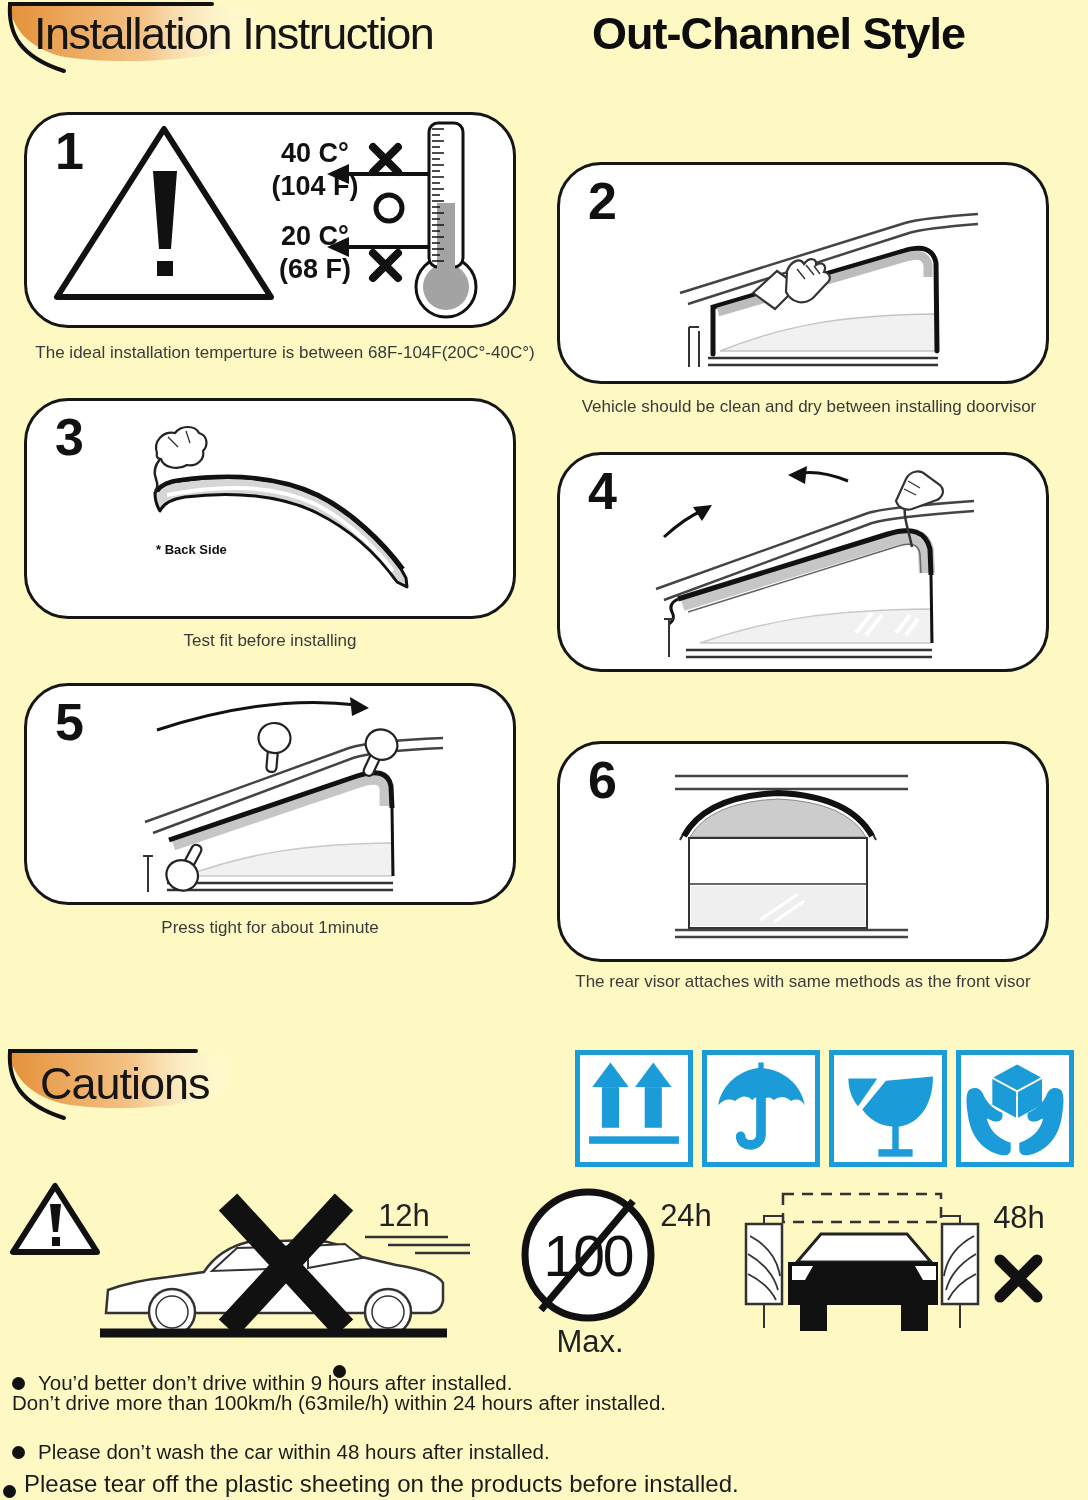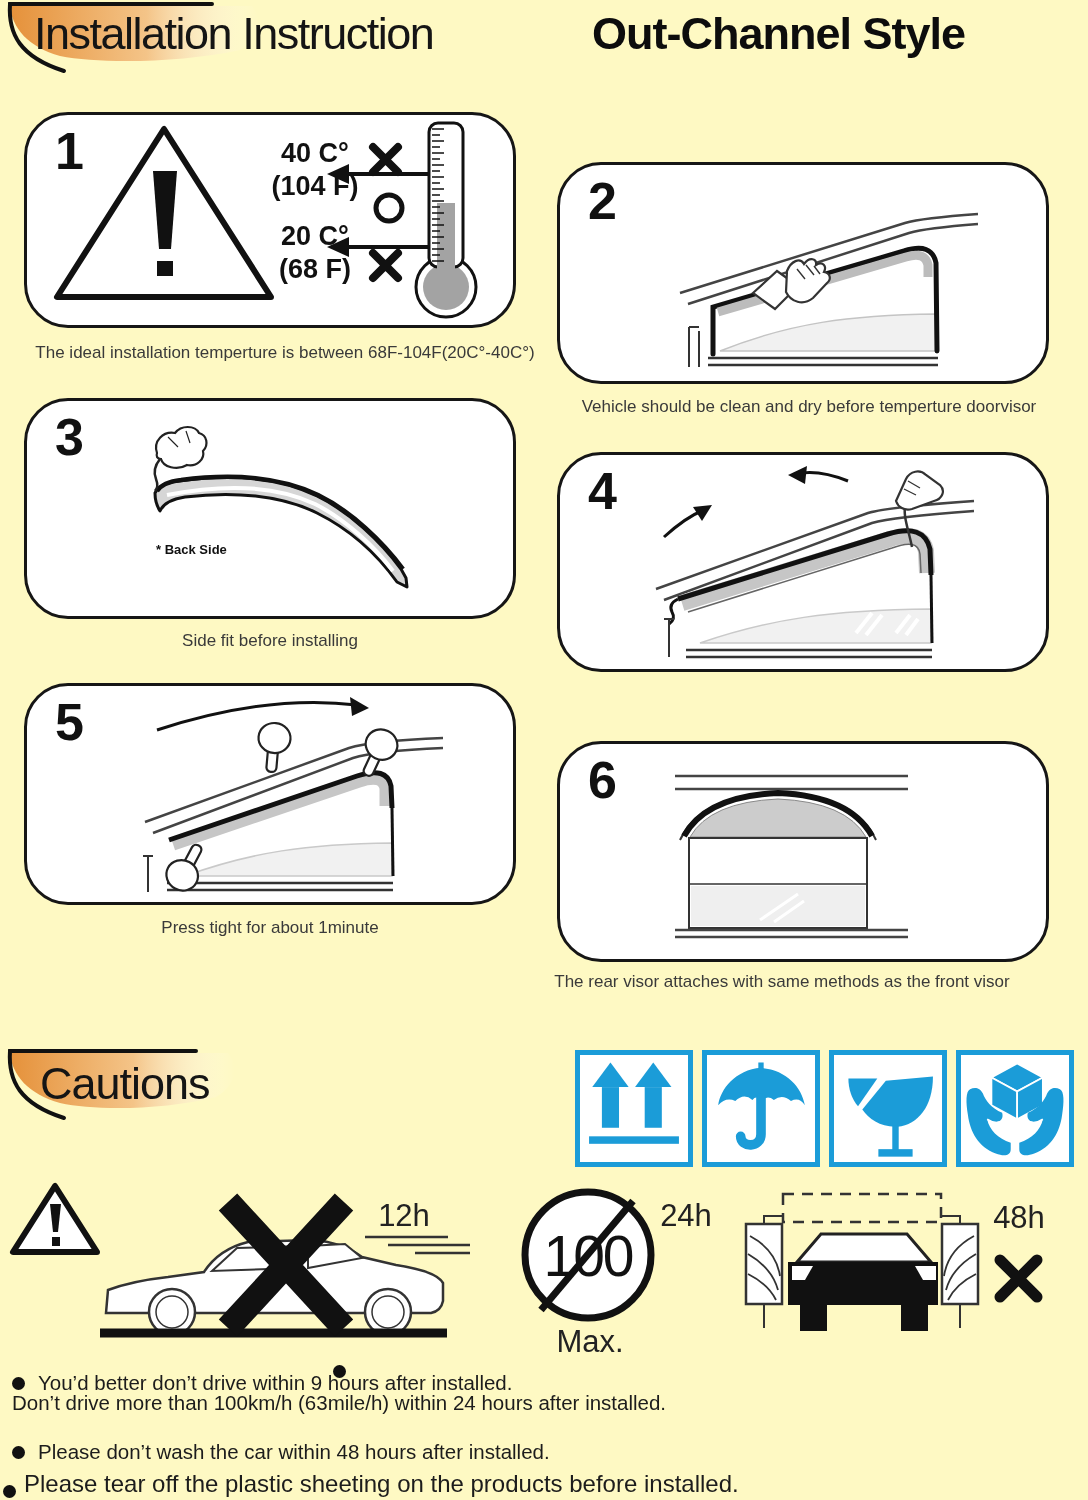--- a/index.html
+++ b/index.html
@@ -78,37 +78,37 @@
       <path d="M 129,162 h 10 M 129,162 v 40 M 139,166 v 36" fill="none" stroke="#333" stroke-width="2"></path>
       <path d="M 148,193 H 378 M 148,200 H 378" stroke="#333" stroke-width="2.5"></path>
       <g>
         <polygon points="193,128 217,106 238,121 215,144" fill="#fff" stroke="#333" stroke-width="2.2"></polygon>
         <path d="M 227,106 c 4,-10 13,-14 17,-7 c 6,-8 13,-5 12,1 c 7,-4 11,1 8,7 c 6,1 8,7 3,11 l -14,15 c -10,8 -22,4 -27,-6 z" fill="#fff" stroke="#333" stroke-width="2.2"></path>
         <path d="M 237,104 l 8,10 M 246,100 l 8,10 M 254,101 l 6,8" stroke="#333" stroke-width="1.4" fill="none"></path>
       </g>
     </svg>
     <span class="step-num">2</span>
   </div>
-  <div class="caption" style="left:553px;top:396px;width:512px;">Vehicle should be clean and dry before temperture doorvisor</div>
+  <div class="caption" style="left:553px;top:396px;width:512px;">Vehicle should be clean and dry between installing doorvisor</div>
 
   <div class="step-box" style="left:24px;top:398px;width:492px;height:221px;">
     <svg class="art" viewBox="0 0 486 215">
       <path d="M 128,92 Q 133,82 152,80 C 205,73 254,77 290,95 C 323,111 354,141 374,168 L 379,177 L 380,186 L 370,181 C 350,153 322,128 290,112 C 254,94 206,90 158,96 Q 138,99 133,110 Q 128,102 128,92 Z" fill="#d6d6d6" stroke="#111" stroke-width="3" stroke-linejoin="round"></path>
       <path d="M 140,94 C 202,82 252,86 288,103 C 318,118 348,146 366,170" stroke="#fff" stroke-width="4" fill="none"></path>
       <path d="M 130,90 Q 136,81 154,79 C 206,72 255,76 291,94 C 324,110 356,141 376,168" stroke="#111" stroke-width="4.5" fill="none"></path>
       <g>
         <path d="M 130,52 C 126,40 136,30 148,32 C 154,24 168,24 172,32 C 180,34 182,44 176,50 C 178,58 170,66 160,64 C 150,70 136,66 134,58 C 130,58 129,55 130,52 Z" fill="#fff" stroke="#222" stroke-width="2.2"></path>
         <path d="M 141,36 l 10,10 M 159,30 l 4,12" stroke="#222" stroke-width="1.2" fill="none"></path>
         <path d="M 133,58 q -8,10 -4,20 q 3,8 -1,12" fill="none" stroke="#222" stroke-width="2.5"></path>
       </g>
       <text x="129" y="153" font-size="13" font-weight="bold" fill="#111">* Back Side</text>
     </svg>
     <span class="step-num">3</span>
   </div>
-  <div class="caption" style="left:24px;top:630px;width:492px;">Side fit before installing</div>
+  <div class="caption" style="left:24px;top:630px;width:492px;">Test fit before installing</div>
 
   <div class="step-box" style="left:557px;top:452px;width:492px;height:220px;">
     <svg class="art" viewBox="0 0 486 214">
       <path d="M 96,134 L 308,58 Q 328,52 414,46" fill="none" stroke="#444" stroke-width="2.5"></path>
       <path d="M 104,145 L 312,68 Q 332,62 414,56" fill="none" stroke="#444" stroke-width="2.5"></path>
       <path d="M 104,82 Q 126,62 144,55" fill="none" stroke="#111" stroke-width="3"></path>
       <polygon points="152,50 133,52 142,66" fill="#111"></polygon>
       <path d="M 288,26 Q 258,14 236,19" fill="none" stroke="#111" stroke-width="3"></path>
       <polygon points="228,20 247,11 245,29" fill="#111"></polygon>
       <path d="M 140,188 C 210,164 270,155 371,154 L 371,188 Z" fill="#f1f1f1" stroke="#c9c9c9" stroke-width="1.5"></path>
@@ -165,21 +165,21 @@
       <path d="M 130,93 Q 150,58 218,55 Q 286,58 306,93 Z" fill="#cccccc" stroke="#8a8a8a" stroke-width="1"></path>
       <path d="M 124,92 Q 146,52 218,49 Q 290,52 312,92" stroke="#111" stroke-width="6" fill="none"></path>
       <rect x="129" y="94" width="178" height="90" fill="#fff" stroke="#333" stroke-width="2"></rect>
       <line x1="129" y1="140" x2="307" y2="140" stroke="#333" stroke-width="1.5"></line>
       <rect x="131" y="142" width="174" height="40" fill="#efefef"></rect>
       <path d="M 200,176 L 238,150 M 214,178 L 244,157" stroke="#fff" stroke-width="3"></path>
       <path d="M 115,186 H 348 M 115,193 H 348" stroke="#444" stroke-width="2.5"></path>
     </svg>
     <span class="step-num">6</span>
   </div>
-  <div class="caption" style="left:532px;top:971px;width:500px;">The rear visor attaches with same methods as the front visor</div>
+  <div class="caption" style="left:553px;top:971px;width:500px;">The rear visor attaches with same methods as the front visor</div>
 
   <svg class="abs" style="left:0;top:1045px;" width="330" height="85" viewBox="0 0 330 85">
     <defs>
       <linearGradient id="og2" x1="0" y1="0" x2="1" y2="0">
         <stop offset="0" stop-color="#E5913A"></stop>
         <stop offset="0.55" stop-color="#F4C488"></stop>
         <stop offset="1" stop-color="#FFFFFF" stop-opacity="0"></stop>
       </linearGradient>
     </defs>
     <path d="M 10,8 L 228,8 C 240,22 236,40 216,52 C 164,65 96,66 60,58 C 28,49 12,30 10,8 Z" fill="url(#og2)"></path>

